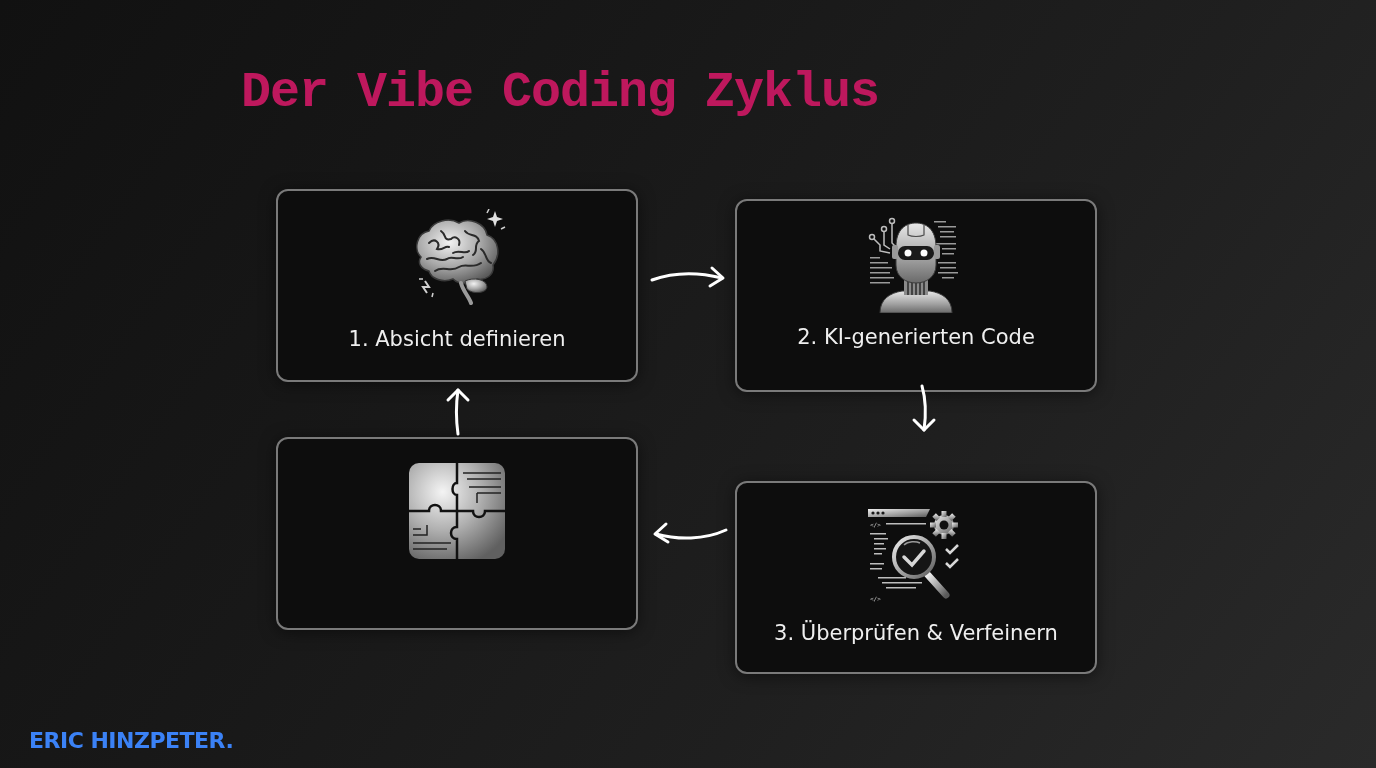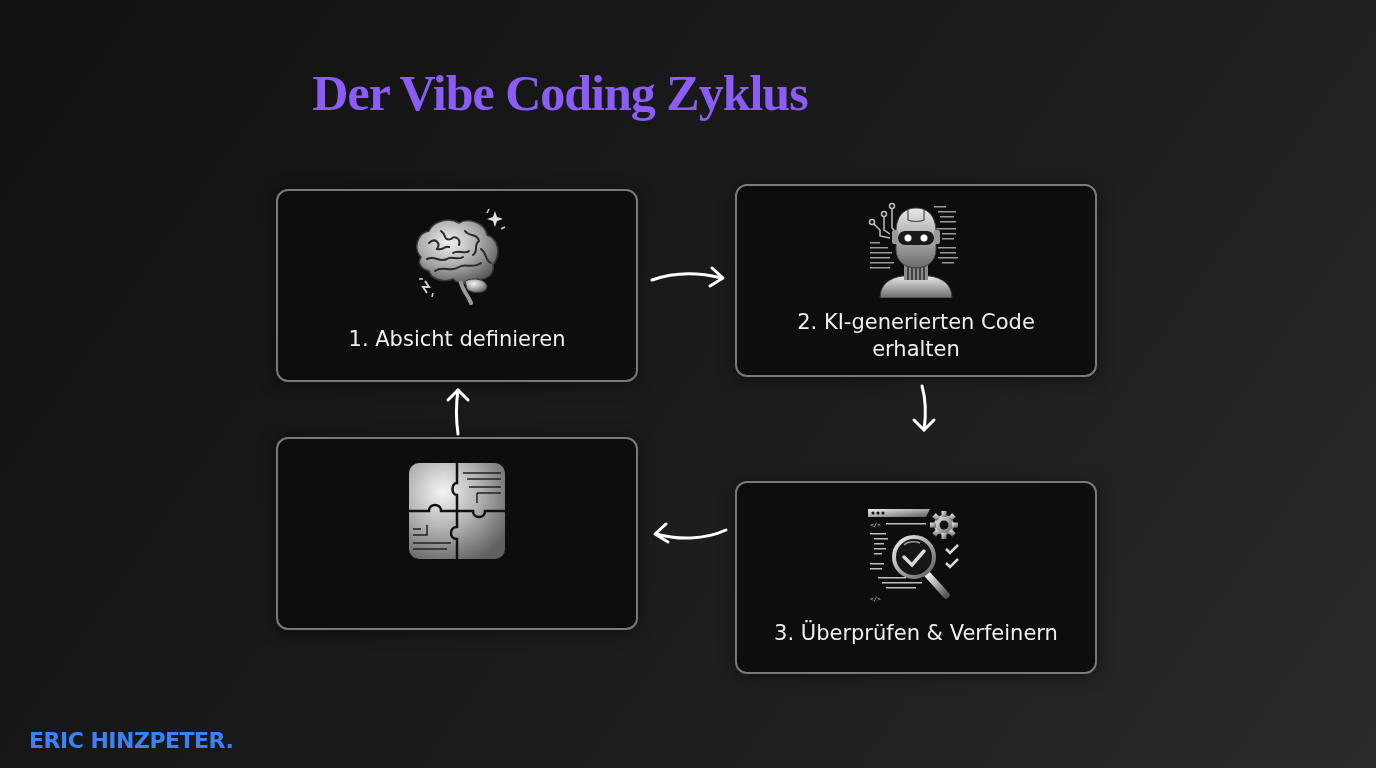--- a/index.html
+++ b/index.html
@@ -4,40 +4,40 @@
 <style>
   html, body { margin: 0; padding: 0; }
   body {
     width: 1376px; height: 768px; overflow: hidden; position: relative;
     background: linear-gradient(125deg, #111111 0%, #181818 35%, #1f1f1f 65%, #2a2a2a 100%);
     font-family: "DejaVu Sans", "Liberation Sans", sans-serif;
     color: #f2f2f2;
   }
   .title {
     position: absolute; left: 0; top: 64px; width: 1120px; text-align: center;
-    font-family: Liberation Serif, serif; font-weight: bold;
-    font-size: 50px; letter-spacing: -1px; color: #8b5cf6;
+    font-family: Liberation Mono, monospace; font-weight: bold;
+    font-size: 50px; letter-spacing: -1px; color: #be185d;
   }
   .step {
     position: absolute; width: 362px; height: 193px; box-sizing: border-box;
     border: 2.5px solid #7a7a7a; border-radius: 12px;
     background: #0d0d0d;
     box-shadow: 0 2px 16px rgba(0,0,0,0.5);
   }
   .step .icon {
     position: absolute; left: 50%; transform: translateX(-50%);
     width: 100px; height: 96px;
   }
   .step .label {
     position: absolute; left: 0; right: 0; text-align: center;
     font-family: "DejaVu Sans", sans-serif; font-size: 21px; line-height: 27px;
     color: #efefef;
   }
   #step1 { left: 276px; top: 189px; }
-  #step2 { left: 735px; top: 184px; padding-left: 40px; }
+  #step2 { left: 735px; top: 199px; padding-left: 40px; }
   #step3 { left: 735px; top: 437px; margin-top: 44px; }
   #step4 { left: 276px; top: 437px; }
   #step1 .icon { top: 18px; }
   #step1 .label { top: 135px; }
   #step2 .icon { top: 16px; }
   #step2 .label { top: 123px; }
   #step3 .icon { top: 24px; }
   #step3 .label { top: 137px; }
   #step4 .icon { top: 24px; }
   #step4 .label { top: 137px; }
@@ -137,21 +137,20 @@
     <path d="M30 30 C30 12 40 6 50 6 C60 6 70 12 70 30 L70 48 C70 60 60 66 50 66 C40 66 30 60 30 48 Z" fill="url(#metal2)" stroke="#3a3a3a" stroke-width="1"></path>
     <rect x="26" y="28" width="6" height="14" rx="2" fill="#9a9a9a"></rect>
     <rect x="68" y="28" width="6" height="14" rx="2" fill="#9a9a9a"></rect>
     <path d="M42 8 L42 18 C46 20 54 20 58 18 L58 8" stroke="#4a4a4a" stroke-width="1.2" fill="none"></path>
     <rect x="32" y="29" width="36" height="14" rx="7" fill="#1a1a1a"></rect>
     <circle cx="42" cy="36" r="3.5" fill="#ffffff"></circle>
     <circle cx="58" cy="36" r="3.5" fill="#ffffff"></circle>
   </svg>
   <div class="label">
     <div>2. KI-generierten Code</div>
-    <div>erhalten</div>
   </div>
 </div>
 
 <div class="step" id="step3">
   <svg class="icon" viewBox="0 0 100 96">
     <defs>
       <linearGradient id="metal3" x1="0" y1="0" x2="1" y2="1">
         <stop offset="0%" stop-color="#eeeeee"></stop>
         <stop offset="60%" stop-color="#9a9a9a"></stop>
         <stop offset="100%" stop-color="#5a5a5a"></stop>

